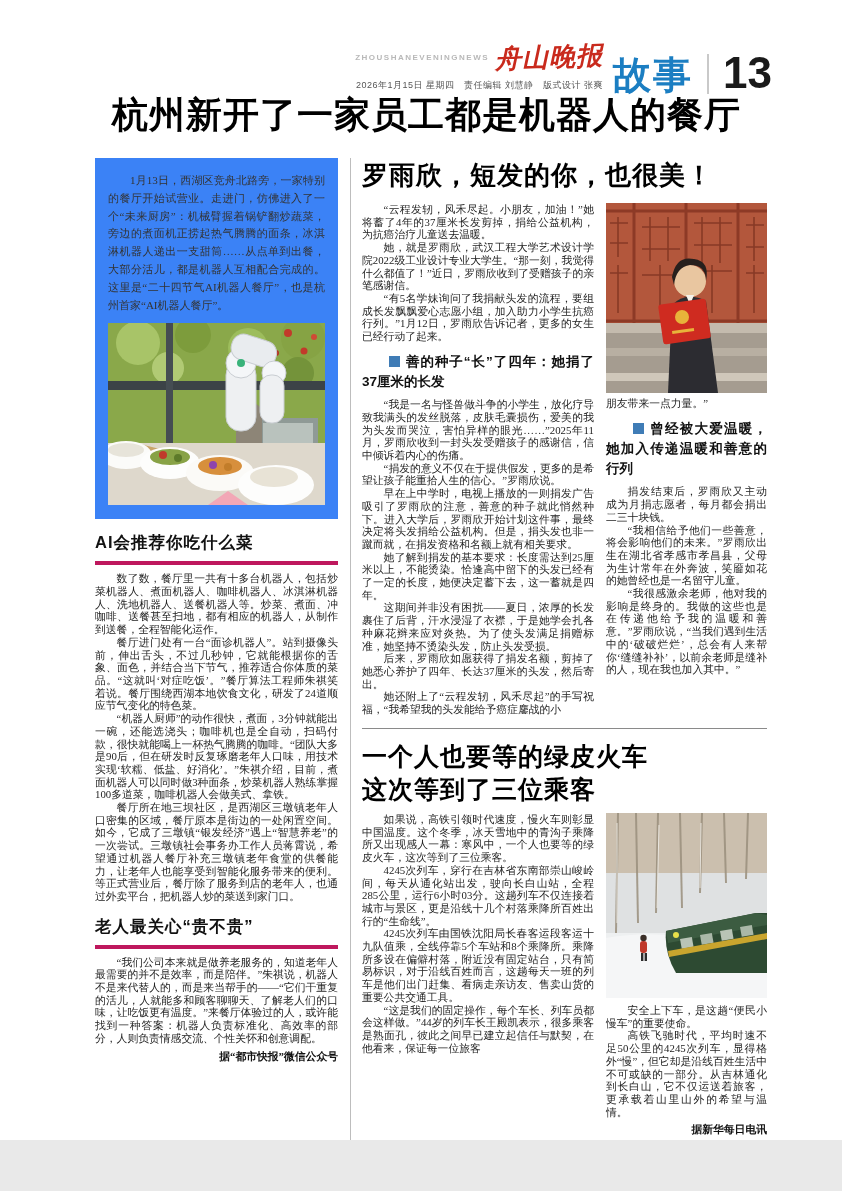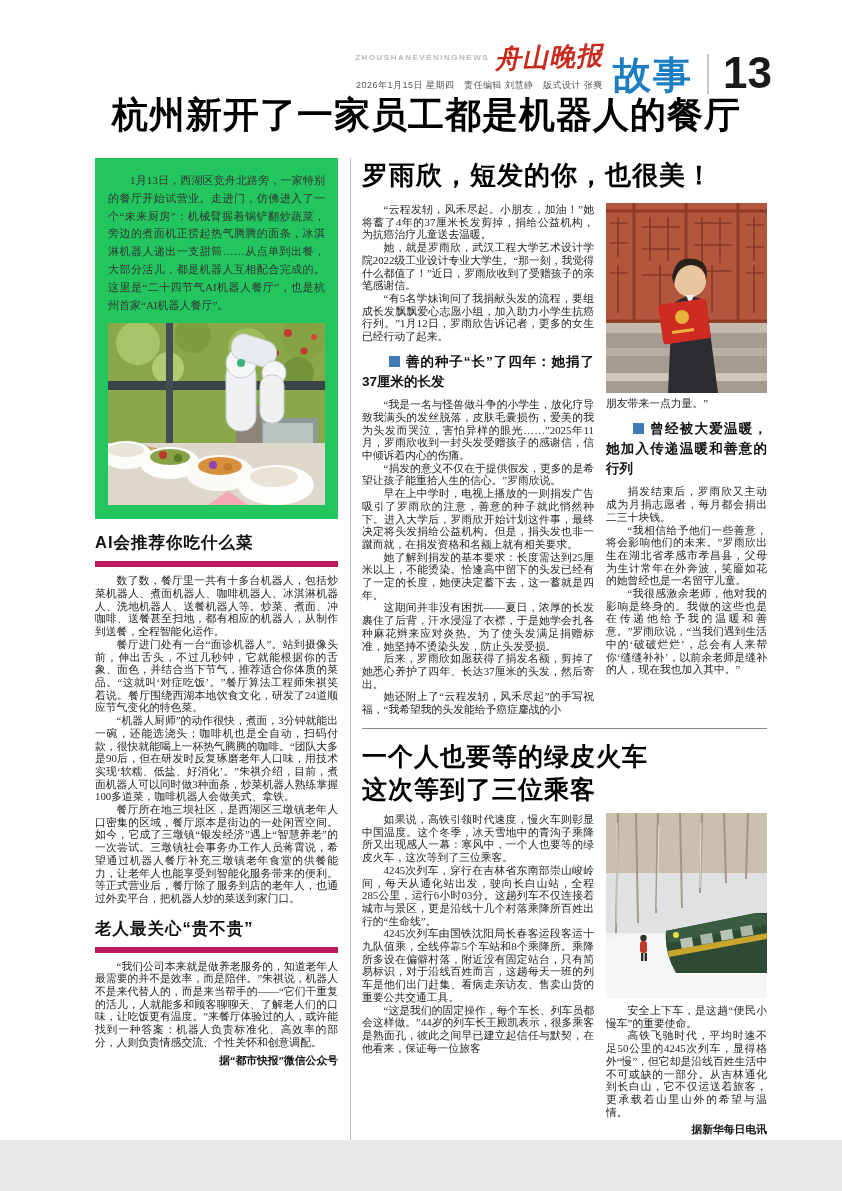--- a/index.html
+++ b/index.html
@@ -25,26 +25,26 @@
     font-family:"Liberation Sans",sans-serif; font-weight:900; font-size:36px;
     color:#000; letter-spacing:1px; text-align:center; white-space:nowrap;
   }
   
   .content { position:absolute; top:158px; left:95px; display:flex; }
   .col-left { width:243px; }
   .v-rule { width:1px; background:#bdbdbd; margin:0 11px 0 12px; }
   .col-right { width:405px; }
   p.body { font-size:10.8px; line-height:12.7px; text-align:justify; text-indent:2em; color:#232323; }
   
-  .intro-box { background:#22c55e; padding:14px 13px 14px; }
+  .intro-box { background:#3b82f6; padding:14px 13px 14px; }
   .intro-text { font-size:11px; line-height:17.8px; text-indent:2em; text-align:justify; color:#333; }
   .photo-frame { margin-top:9px; }
   h2.section-head {
     font-family:"Liberation Sans",sans-serif; font-size:16.5px; font-weight:bold; color:#111;
-    margin:13px 0 7px; padding-bottom:7px; border-bottom:6px solid #be185d; letter-spacing:1px;
+    margin:13px 0 7px; padding-bottom:7px; border-bottom:4px solid #be185d; letter-spacing:1px;
   }
   .attribution { font-size:10.8px; font-weight:bold; text-align:right; margin-top:5px; color:#111; }
   
   h1.story-head {
     font-family:"Liberation Sans",sans-serif; font-weight:900; color:#000;
     font-size:26px; letter-spacing:1px; margin-bottom:10px;
   }
   h1.story-head-train { font-size:25px; line-height:1.3; margin-bottom:8px; }
   .cols { display:flex; gap:12px; }
   .colA { width:232px; }

